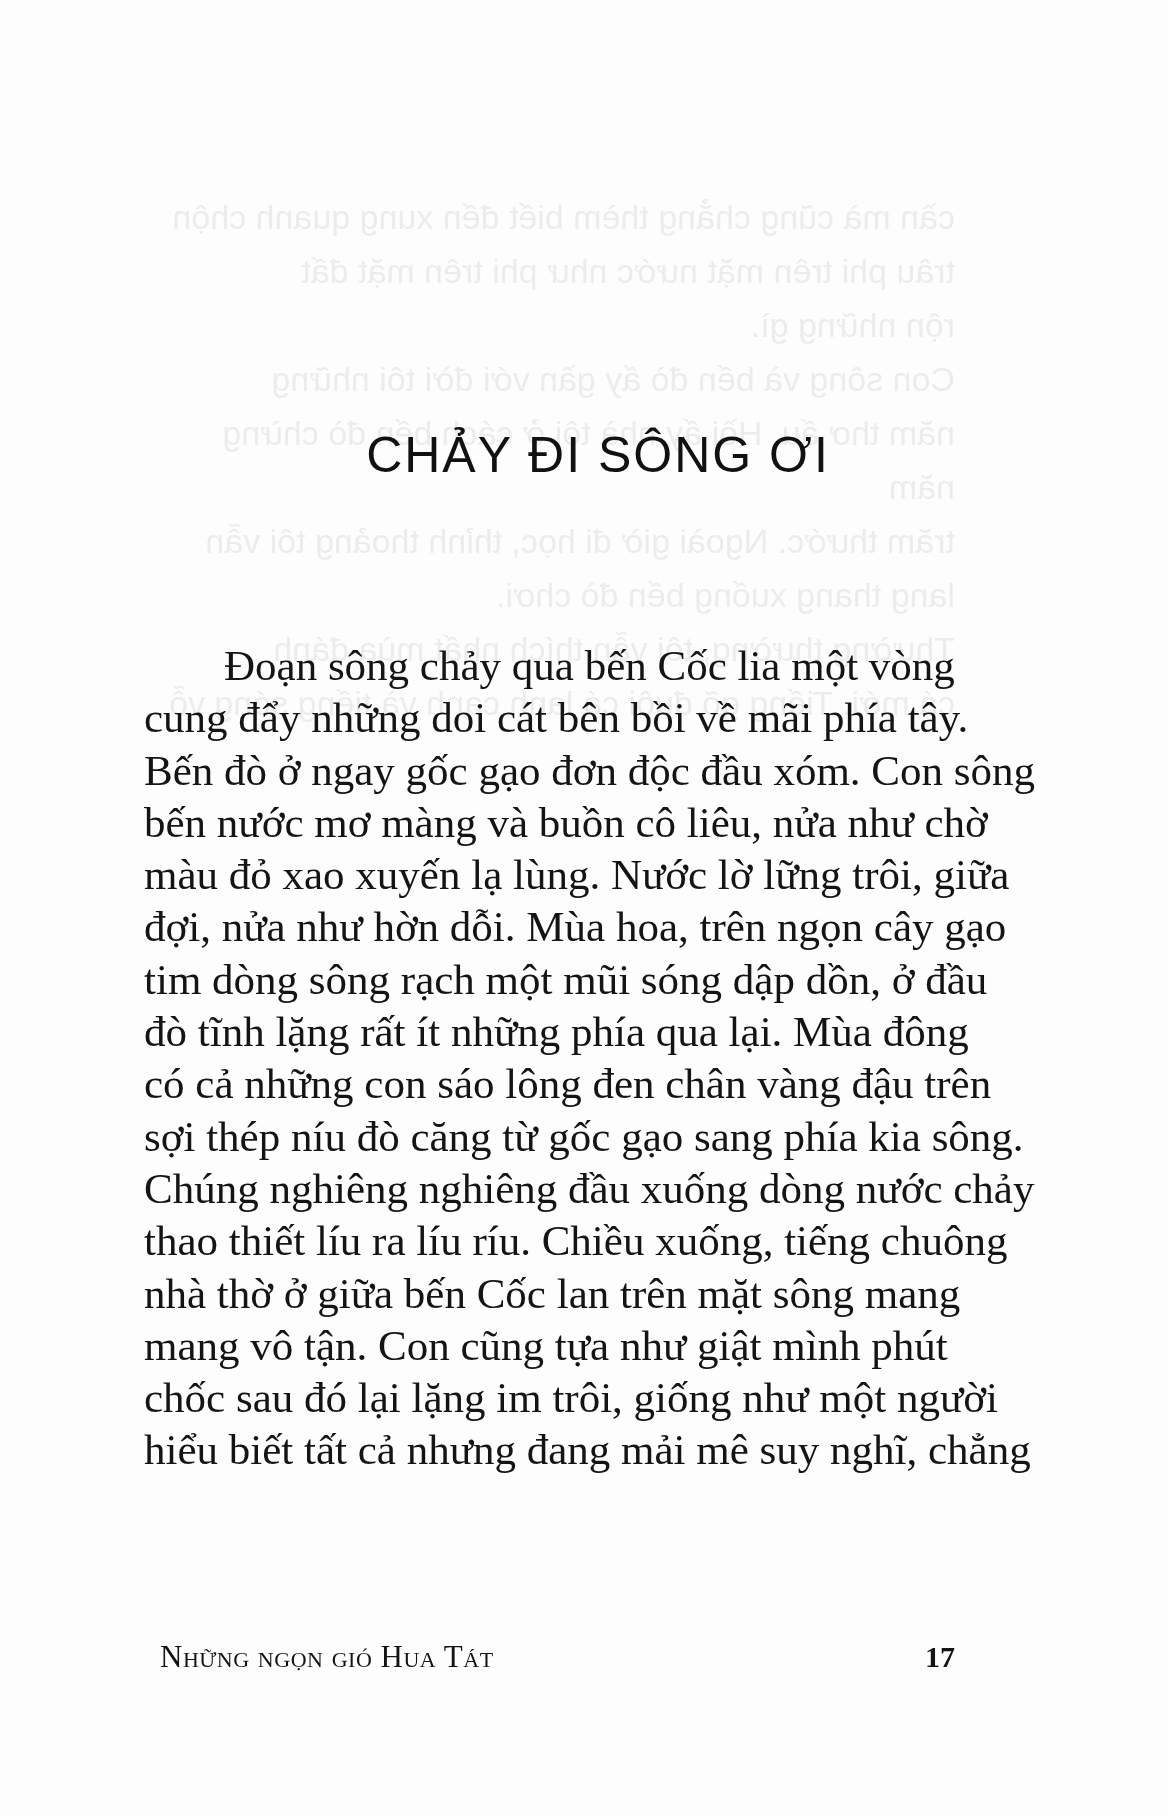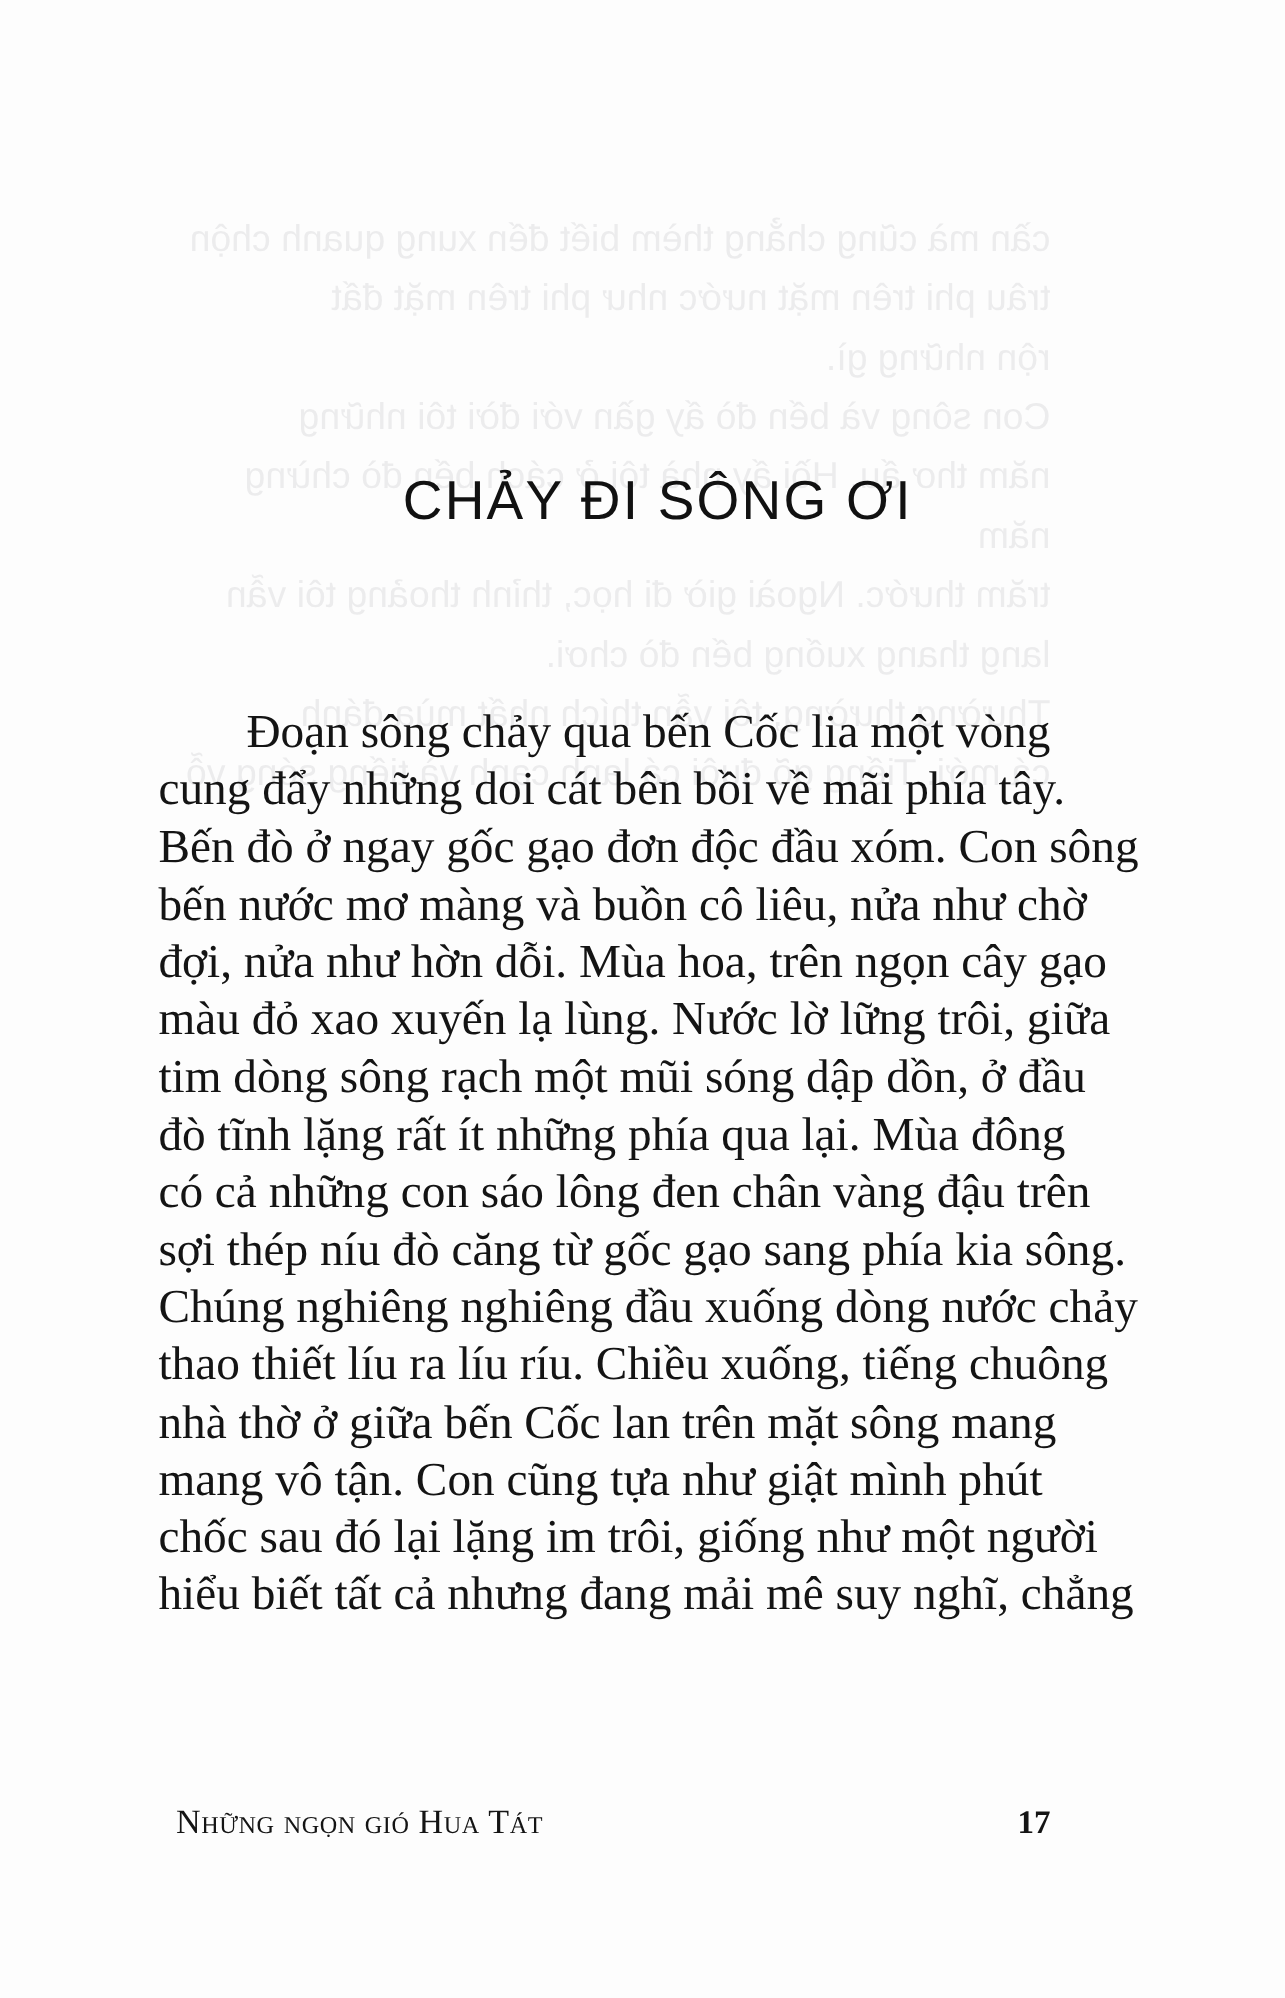--- a/index.html
+++ b/index.html
@@ -61,22 +61,22 @@
 Thường thường, tôi vẫn thích nhất mùa đánh
 cá mới. Tiếng gõ đuôi cá lanh canh và tiếng sóng vỗ</div>
 
 <h1 class="title"><span>CHẢY ĐI SÔNG ƠI</span></h1>
 
 <div class="body-text">
   <span class="line indent">Đoạn sông chảy qua bến Cốc lia một vòng</span>
   <span class="line">cung đẩy những doi cát bên bồi về mãi phía tây.</span>
   <span class="line">Bến đò ở ngay gốc gạo đơn độc đầu xóm. Con sông</span>
   <span class="line">bến nước mơ màng và buồn cô liêu, nửa như chờ</span>
+  <span class="line">màu đỏ xao xuyến lạ lùng. Nước lờ lững trôi, giữa</span>
   <span class="line">đợi, nửa như hờn dỗi. Mùa hoa, trên ngọn cây gạo</span>
-  <span class="line">màu đỏ xao xuyến lạ lùng. Nước lờ lững trôi, giữa</span>
   <span class="line">tim dòng sông rạch một mũi sóng dập dồn, ở đầu</span>
   <span class="line">đò tĩnh lặng rất ít những phía qua lại. Mùa đông</span>
   <span class="line">có cả những con sáo lông đen chân vàng đậu trên</span>
   <span class="line">sợi thép níu đò căng từ gốc gạo sang phía kia sông.</span>
   <span class="line">Chúng nghiêng nghiêng đầu xuống dòng nước chảy</span>
   <span class="line">thao thiết líu ra líu ríu. Chiều xuống, tiếng chuông</span>
   <span class="line">nhà thờ ở giữa bến Cốc lan trên mặt sông mang</span>
   <span class="line">mang vô tận. Con cũng tựa như giật mình phút</span>
   <span class="line">chốc sau đó lại lặng im trôi, giống như một người</span>
   <span class="line">hiểu biết tất cả nhưng đang mải mê suy nghĩ, chẳng</span>

